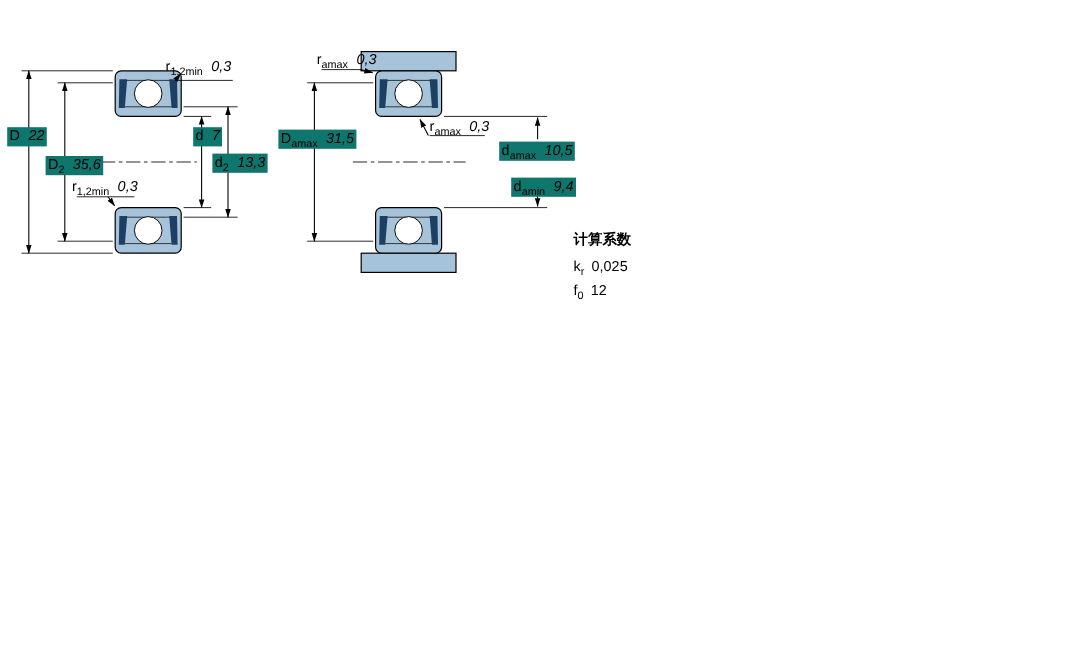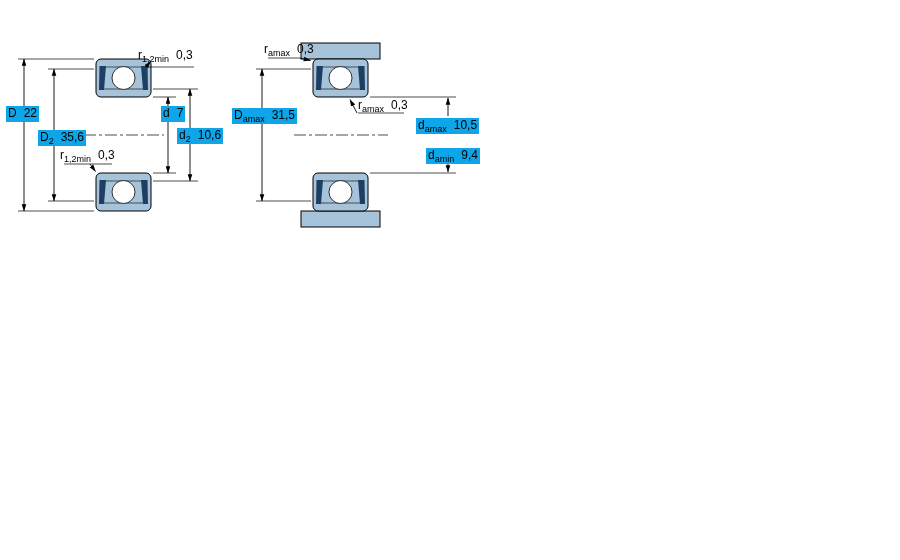--- a/index.html
+++ b/index.html
@@ -12,23 +12,23 @@
   .outline   { fill:var(--bearing-fill,#a6c3d9); stroke:var(--line,#000); stroke-width:1; }
   .seal      { fill:var(--seal-fill,#1d3f63); stroke:none; }
   .ball      { fill:#fff; stroke:var(--line,#000); stroke-width:0.8; }
   .innerline { stroke:var(--line,#000); stroke-width:0.6; fill:none; }
   .dim       { stroke:var(--line,#000); stroke-width:0.9; fill:none; }
   .ext       { stroke:var(--line,#000); stroke-width:0.7; fill:none; }
   .centerline{ stroke:var(--line,#000); stroke-width:0.7; stroke-dasharray:12 3 3 3; fill:none; }
 
   
   .dim-label { position:absolute; font-size:12px; line-height:14px; white-space:nowrap; }
-  .dim-label.masked { background:#0ea5e9; padding:0 2px; }
+  .dim-label.masked { background:#0f766e; padding:0 2px; }
   .dim-label sub { font-size:9px; line-height:1; }
-  .dim-label .val { margin-left:7px; }
+  .dim-label .val { margin-left:7px;font-style:italic; }
 
   
   .calc { position:absolute; font-size:12px; line-height:14px; }
   .calc-heading { font-weight:bold; margin-bottom:9px; }
   .calc-row { margin-top:4px; }
   .calc-row sub { font-size:9px; line-height:1; }
   .calc-row .val { margin-left:6px; }
 </style>
 </head>
 <body>
@@ -124,21 +124,21 @@
   <div class="dim-label masked" style="left:38px; top:130px">
     <span>D</span><sub>2</sub><span class="val">35,6</span>
   </div>
   <div class="dim-label" style="left:138px; top:48px">
     <span>r</span><sub>1,2min</sub><span class="val">0,3</span>
   </div>
   <div class="dim-label masked" style="left:161px; top:106px">
     <span>d</span><sub></sub><span class="val">7</span>
   </div>
   <div class="dim-label masked" style="left:177px; top:128px">
-    <span>d</span><sub>2</sub><span class="val">10,6</span>
+    <span>d</span><sub>2</sub><span class="val">13,3</span>
   </div>
   <div class="dim-label" style="left:60px; top:148px">
     <span>r</span><sub>1,2min</sub><span class="val">0,3</span>
   </div>
 
   <div class="dim-label" style="left:264px; top:42px">
     <span>r</span><sub>amax</sub><span class="val">0,3</span>
   </div>
   <div class="dim-label masked" style="left:232px; top:108px">
     <span>D</span><sub>amax</sub><span class="val">31,5</span>
@@ -146,14 +146,23 @@
   <div class="dim-label" style="left:358px; top:98px">
     <span>r</span><sub>amax</sub><span class="val">0,3</span>
   </div>
   <div class="dim-label masked" style="left:416px; top:118px">
     <span>d</span><sub>amax</sub><span class="val">10,5</span>
   </div>
   <div class="dim-label masked" style="left:426px; top:148px">
     <span>d</span><sub>amin</sub><span class="val">9,4</span>
   </div>
 
+  <div class="calc" style="left:478px; top:192px">
+    <div class="calc-heading">计算系数</div>
+    <div class="calc-row">
+      <span>k</span><sub>r</sub><span class="val">0,025</span>
+    </div>
+    <div class="calc-row">
+      <span>f</span><sub>0</sub><span class="val">12</span>
+    </div>
+  </div>
 
 </div>
 
 </body></html>

